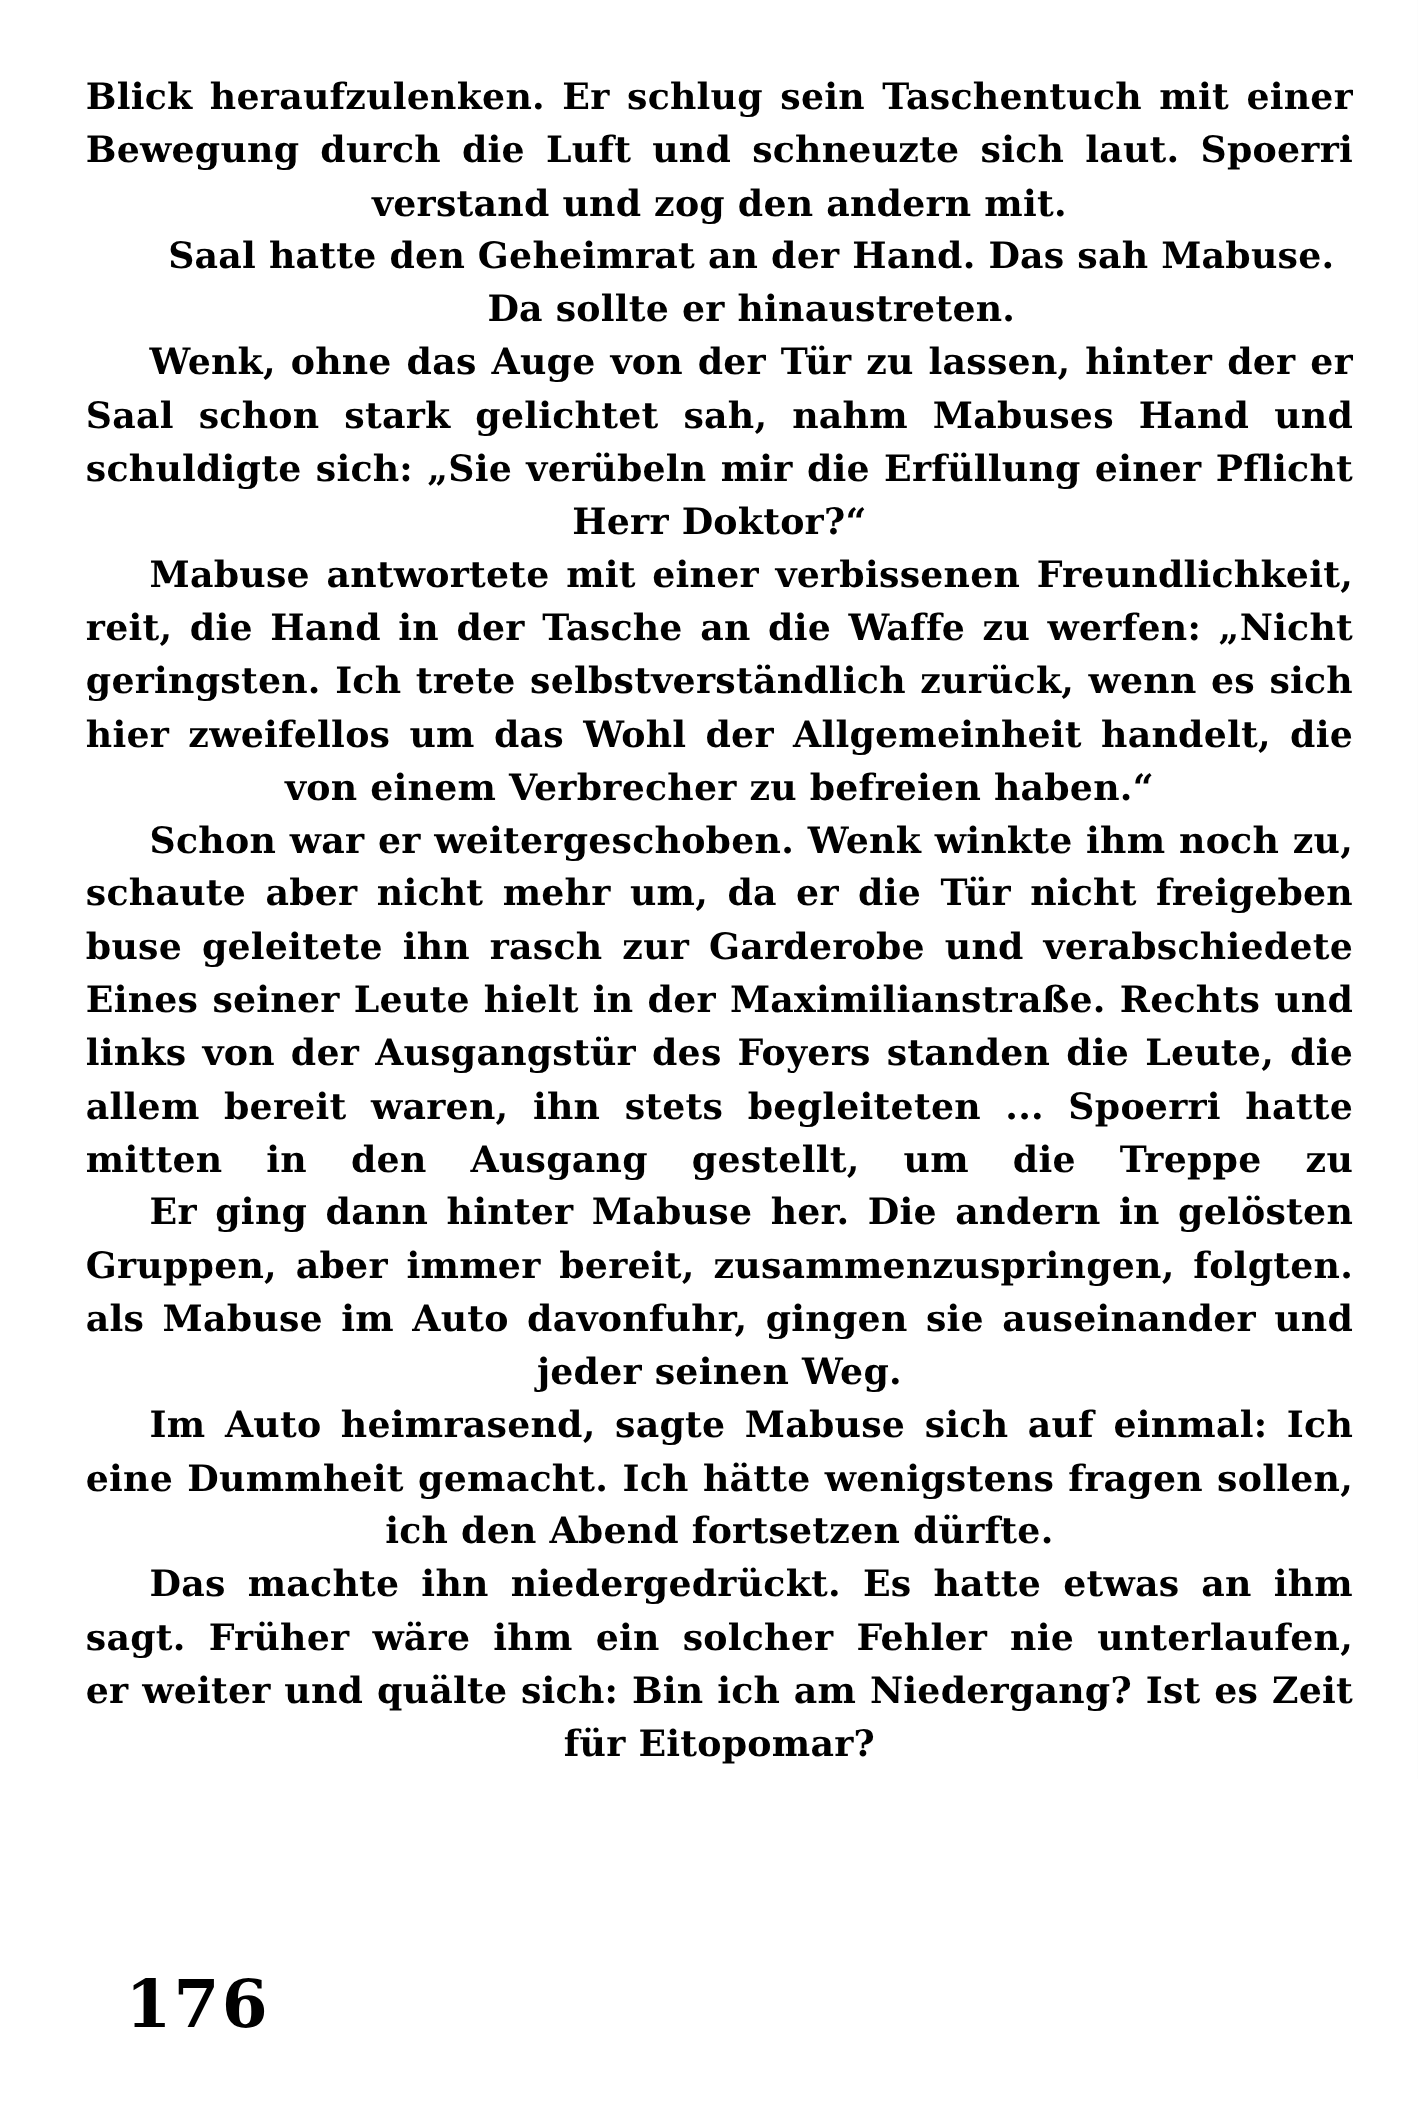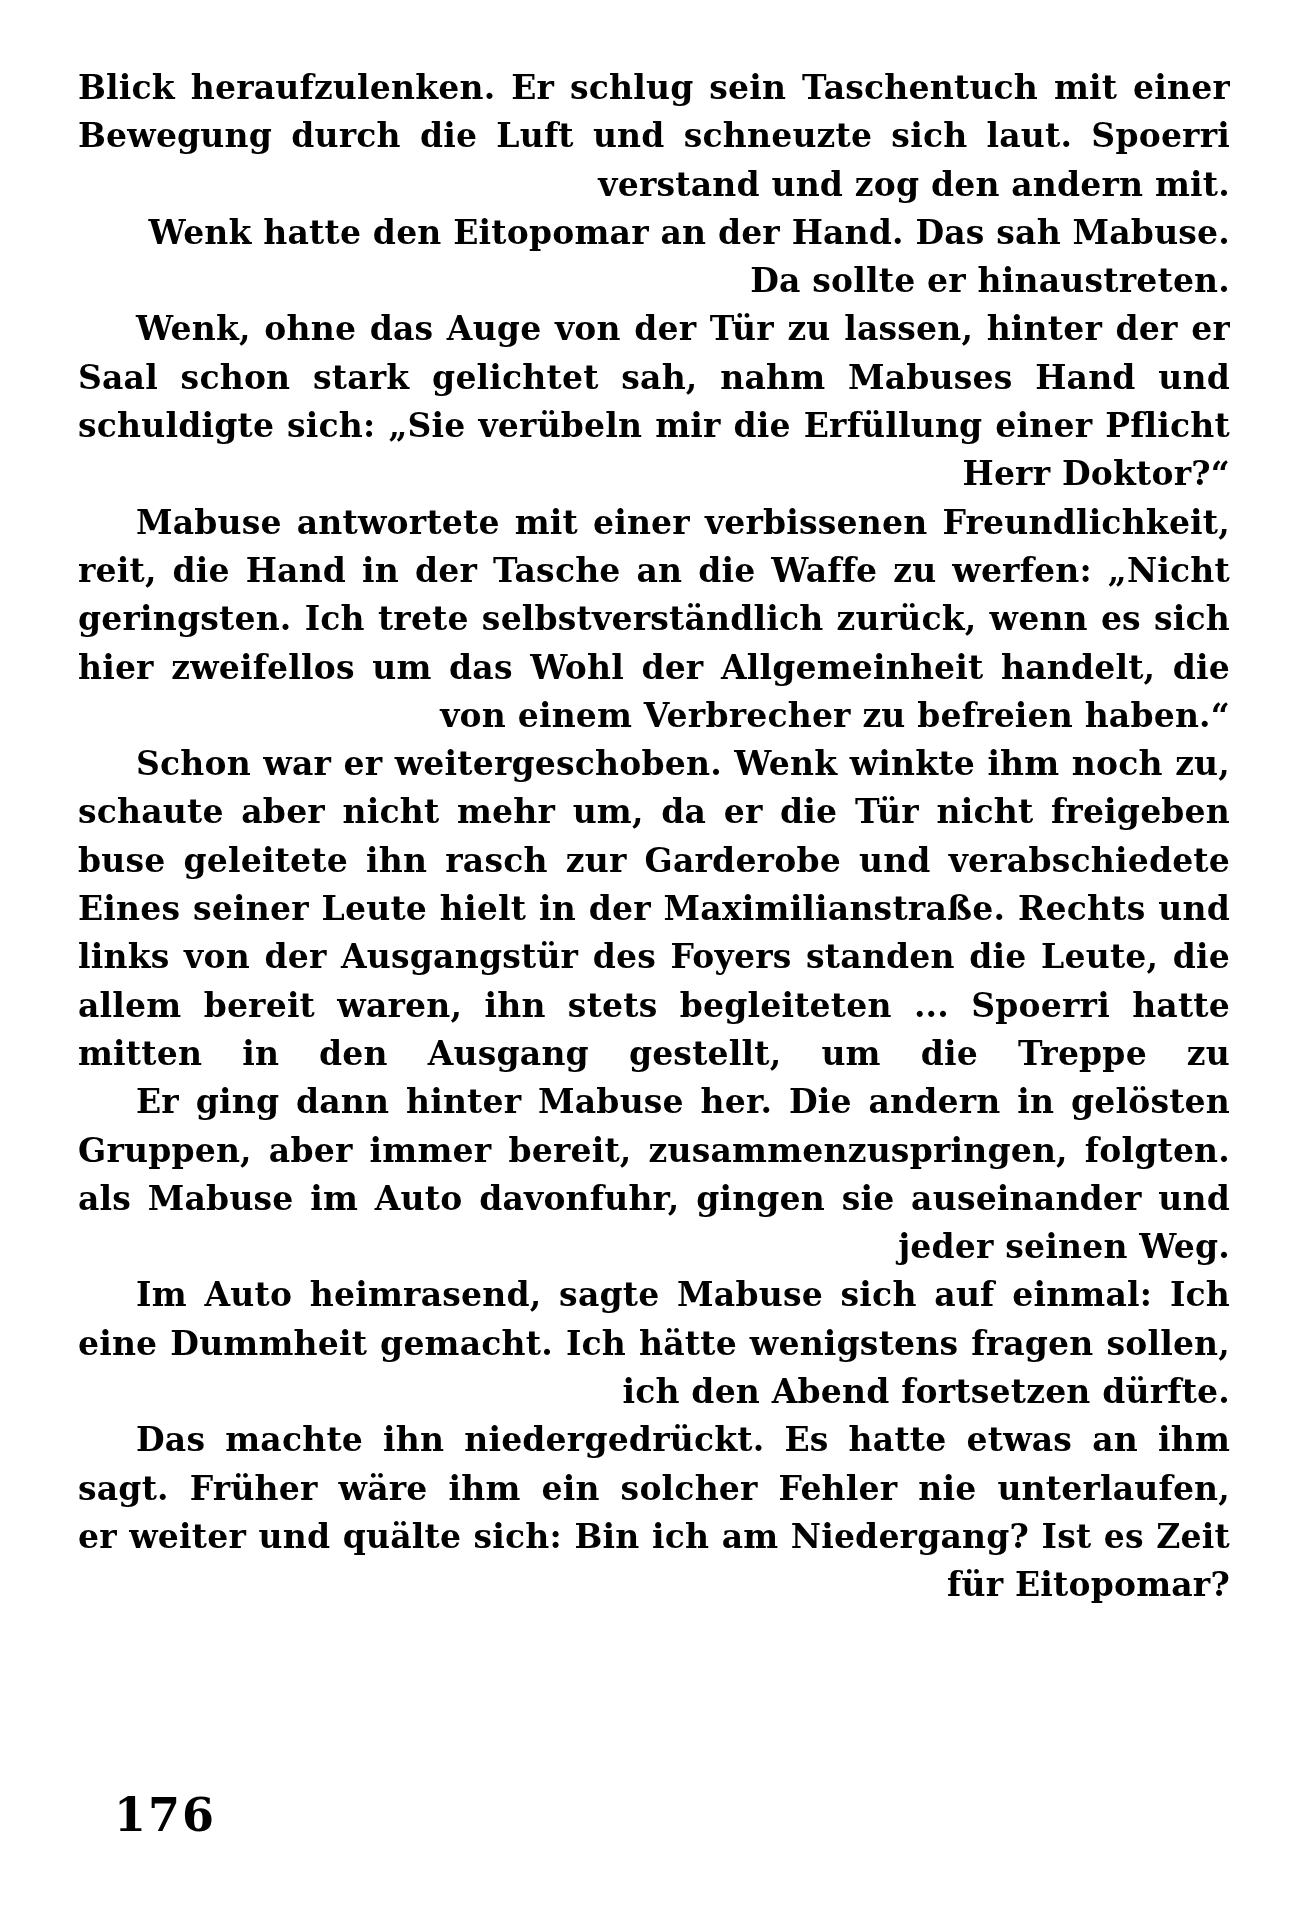--- a/index.html
+++ b/index.html
@@ -25,47 +25,47 @@
   .line {
     margin: 0;
     padding: 0;
     font-size: 33px;
     font-weight: bold;
     line-height: 48.3px;
     height: 48.3px;
     overflow: hidden;
     letter-spacing: 0.2px;
     white-space: normal;
-    text-align: right;
+    text-align: center;
   }
   .line.justify {
     text-align: justify;
     text-align-last: justify;
   }
   .line.indent {
     text-indent: 58px;
   }
   .page-number {
     position: absolute;
     left: 114px;
     top: 1788px;
-    font-size: 46px;
+    font-size: 60px;
     font-weight: bold;
     letter-spacing: 2px;
   }
 </style>
 </head>
 <body>
 
 <div class="page" style="background: rgb(255, 255, 255); color: rgb(0, 0, 0);">
   <main class="text-block">
       <p class="line justify">Blick heraufzulenken.  Er schlug sein Taschentuch mit einer großen</p>
       <p class="line justify">Bewegung durch die Luft und schneuzte sich laut.  Spoerri sah,</p>
       <p class="line">verstand und zog den andern mit.</p>
-      <p class="line indent">Wenk hatte den Eitopomar an der Hand.  Das sah Mabuse.</p>
+      <p class="line indent">Saal hatte den Geheimrat an der Hand.  Das sah Mabuse.</p>
       <p class="line indent">Da sollte er hinaustreten.</p>
       <p class="line justify indent">Wenk, ohne das Auge von der Tür zu lassen, hinter der er den</p>
       <p class="line justify">Saal schon stark gelichtet sah, nahm Mabuses Hand und ent=</p>
       <p class="line justify">schuldigte sich: „Sie verübeln mir die Erfüllung einer Pflicht nicht,</p>
       <p class="line">Herr Doktor?“</p>
       <p class="line justify indent">Mabuse antwortete mit einer verbissenen Freundlichkeit, be=</p>
       <p class="line justify">reit, die Hand in der Tasche an die Waffe zu werfen: „Nicht im</p>
       <p class="line justify">geringsten.  Ich trete selbstverständlich zurück, wenn es sich wie</p>
       <p class="line justify">hier zweifellos um das Wohl der Allgemeinheit handelt, die Sie</p>
       <p class="line">von einem Verbrecher zu befreien haben.“</p>

